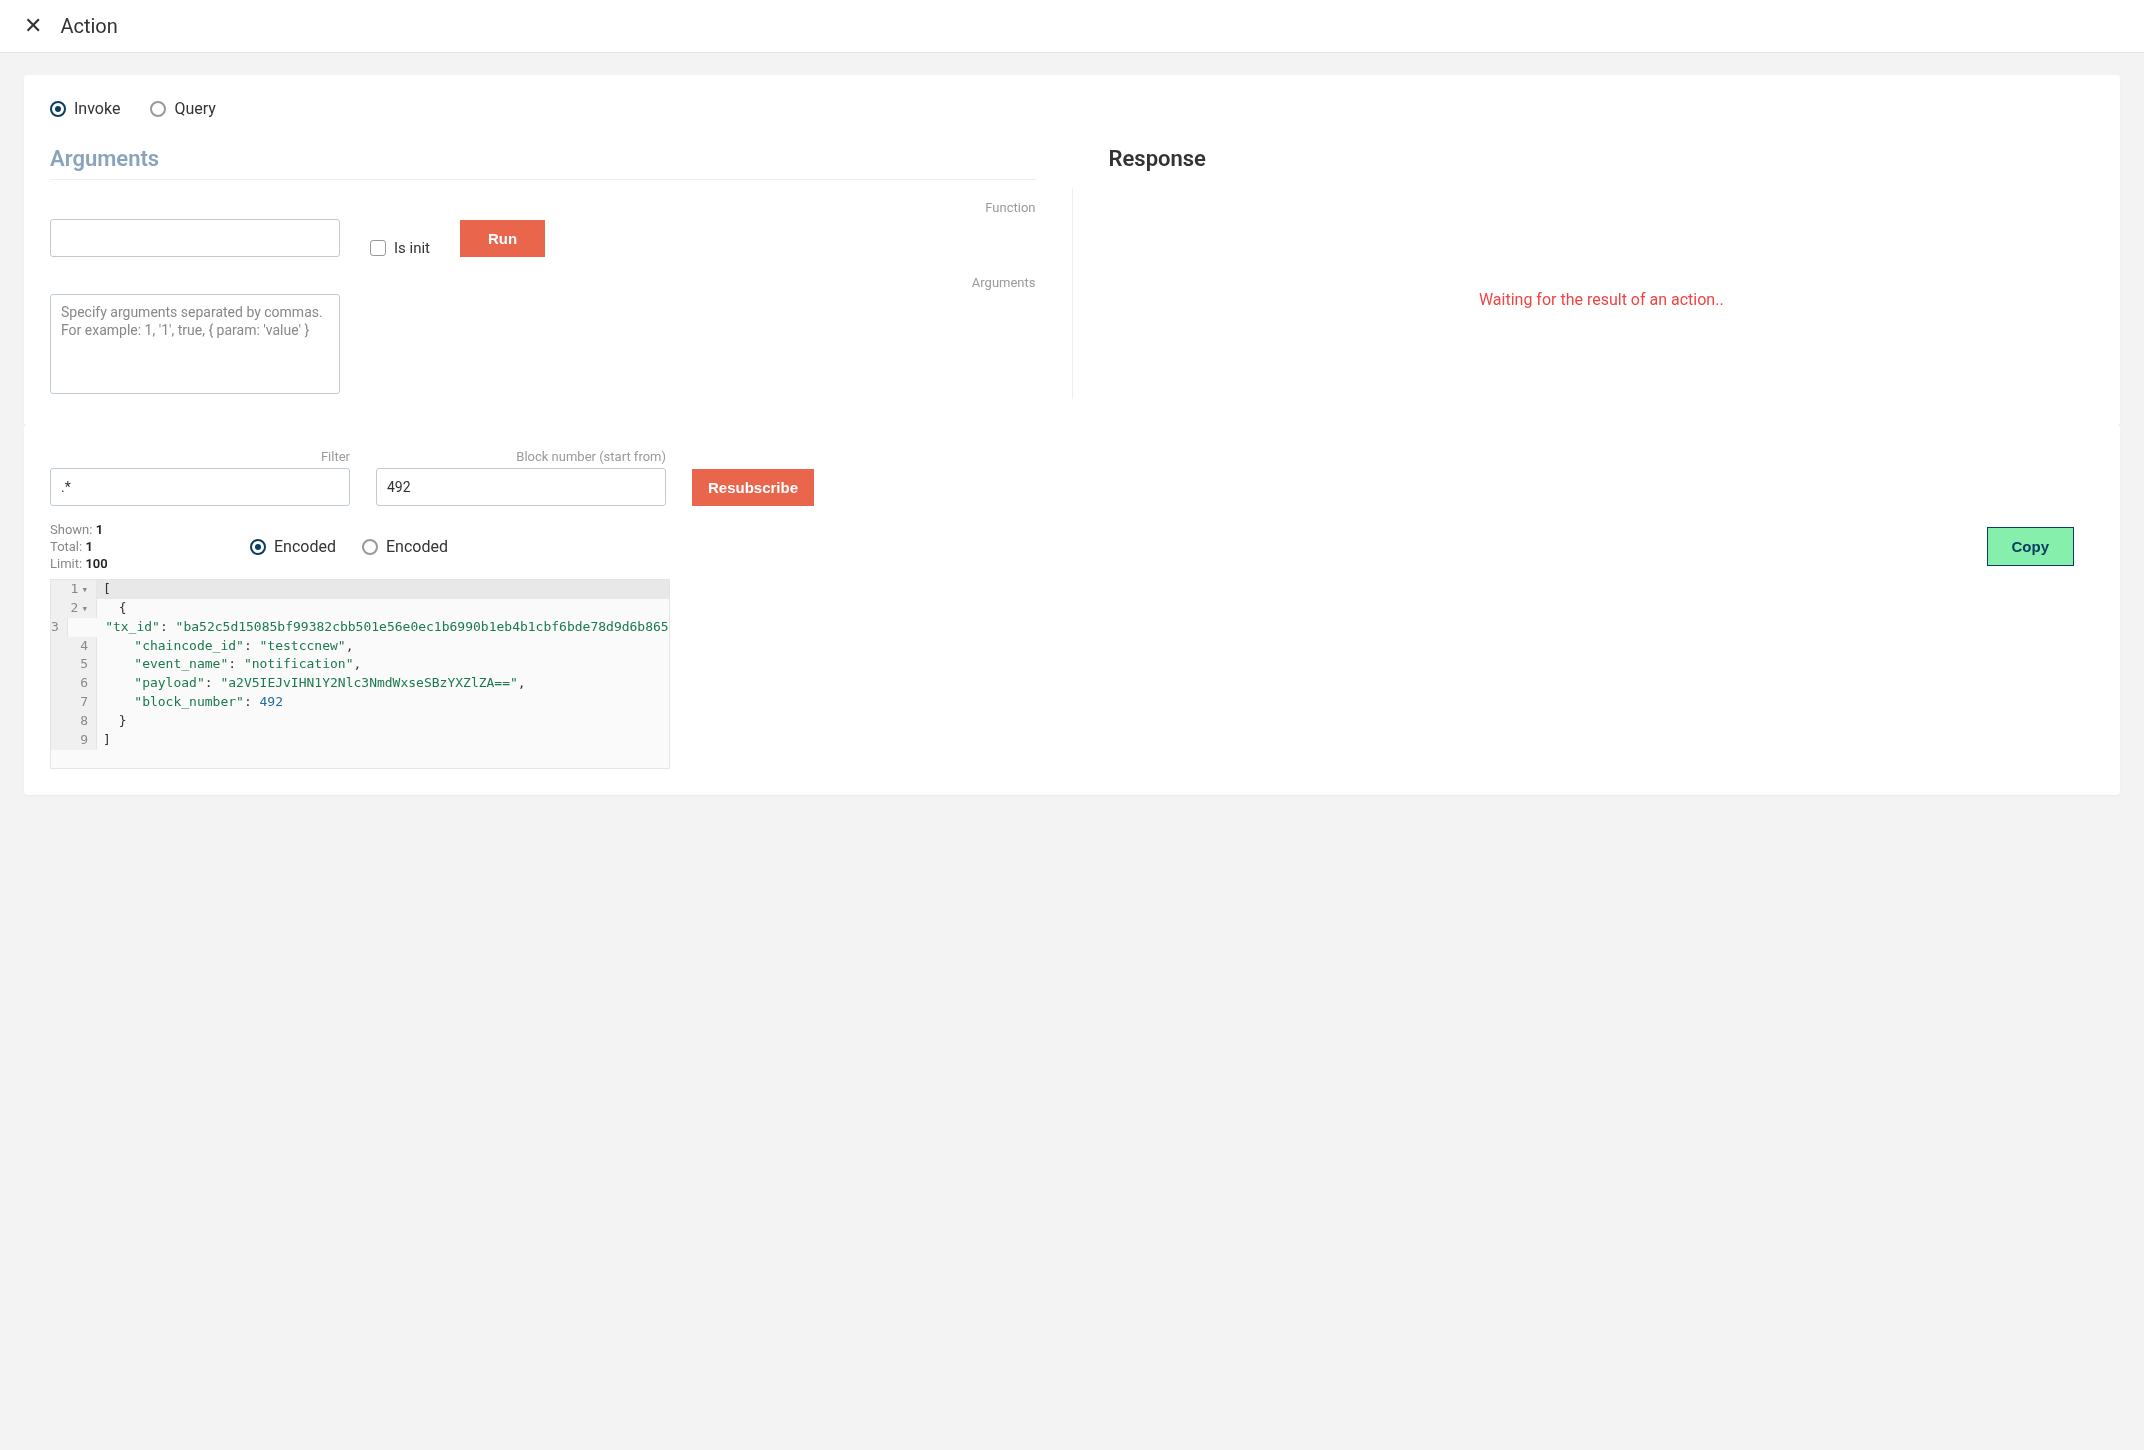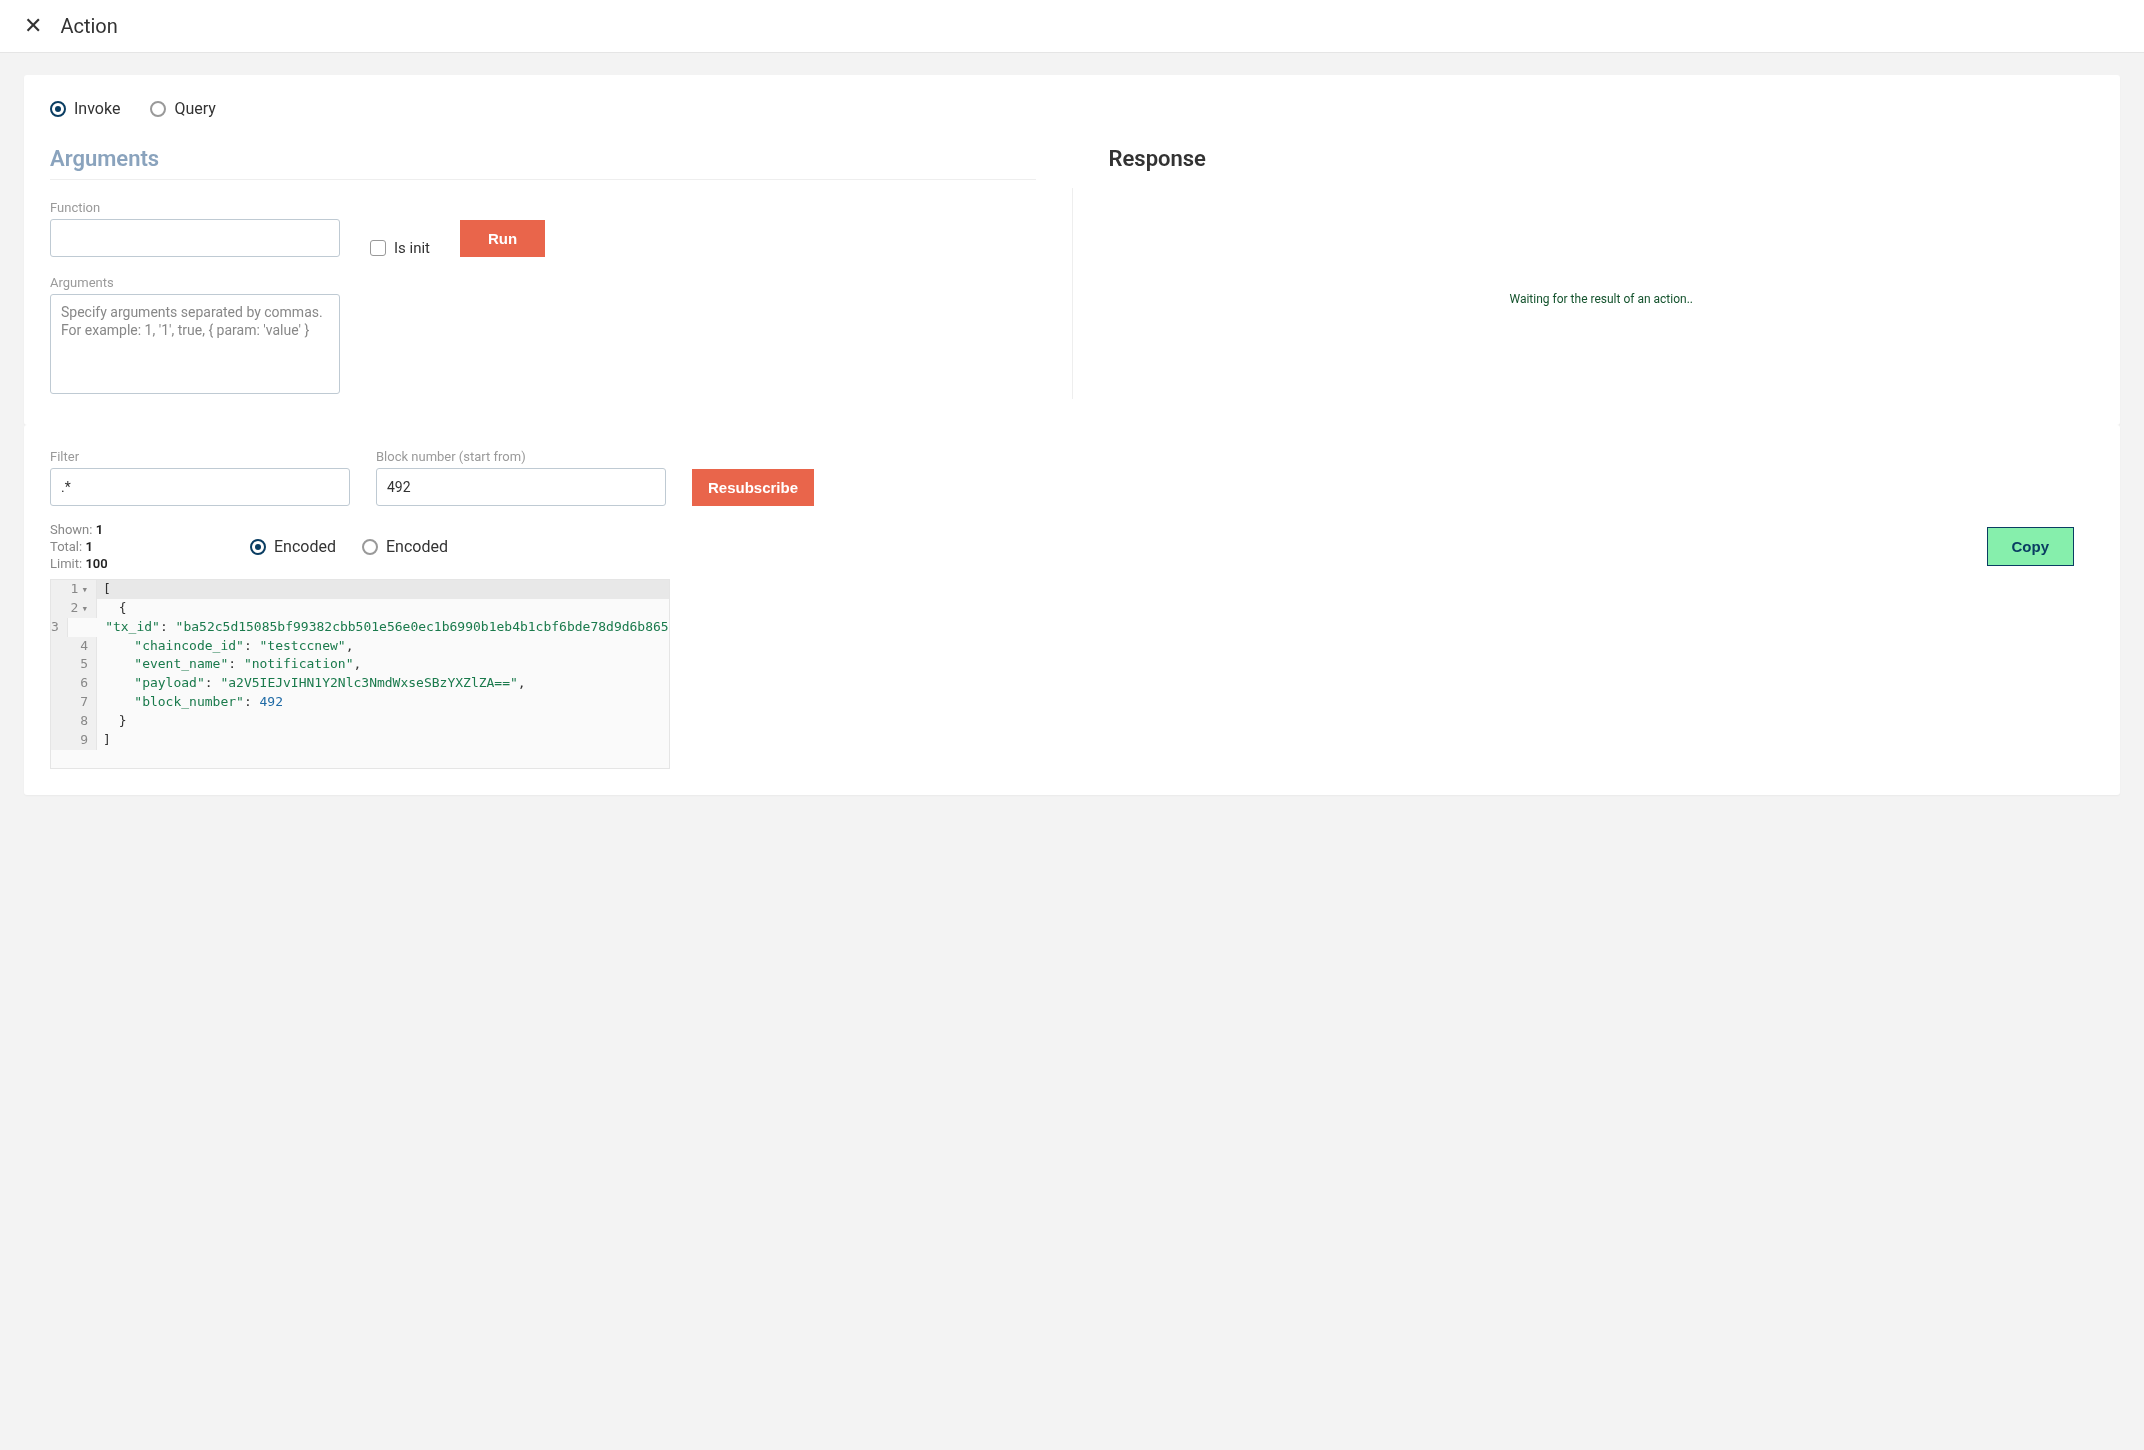--- a/index.html
+++ b/index.html
@@ -101,20 +101,21 @@
     width: 1px;
     background: #eee;
     margin-top: 42px;
     align-self: stretch;
   }
 
   .field-label {
     font-size: 13px;
     color: #9a9a9a;
     margin-bottom: 4px;
+    text-align: right;
   }
 
   .func-row {
     display: flex;
     align-items: flex-end;
     gap: 30px;
     margin-bottom: 18px;
   }
 
   input[type="text"].input, textarea.input {
@@ -166,22 +167,22 @@
     width: 290px;
     height: 100px;
     line-height: 1.3;
   }
 
   .response-body {
     display: flex;
     align-items: center;
     justify-content: center;
     min-height: 200px;
-    color: #14532d;
-    font-size: 12px;
+    color: #ef4444;
+    font-size: 16px;
   }
 
   
   .events-title {
     font-size: 22px;
     font-weight: 700;
     color: #222;
     margin: 26px 0 14px 2px;
   }
 

